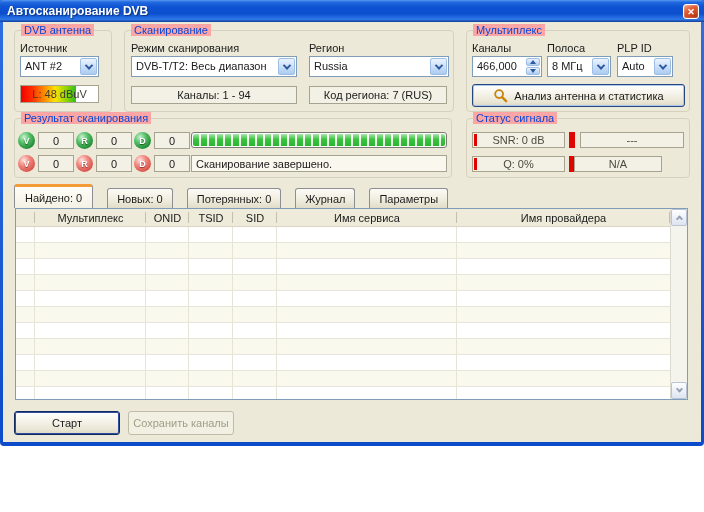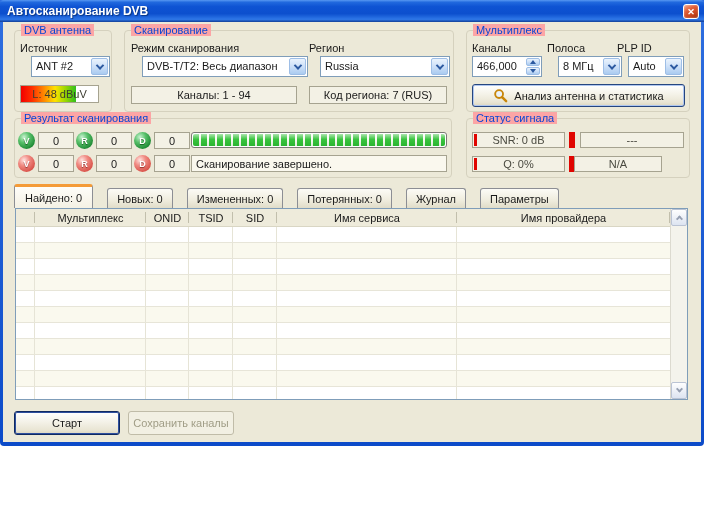--- a/index.html
+++ b/index.html
@@ -20,21 +20,21 @@
     color:#fff; font-size:9px; font-weight:bold; display:flex; align-items:center; justify-content:center;
     box-shadow:inset 0 0 2px rgba(255,255,255,.5); cursor:default; }
   .client { position:absolute; left:3px; top:22px; right:3px; bottom:4px; background:#ECE9D8; }
 
   
   .group { position:absolute; border:1px solid #D5D1BE; border-radius:4px; }
   .group-label { position:absolute; top:-7px; left:6px; padding:0 3px; background:#fca5a5; color:#0846D4; }
   .lbl { position:absolute; color:#1a1a1a; }
 
   
-  .combo { position:absolute; height:21px; border:1px solid #7F9DB9; background:#fff;margin-left:11px; }
+  .combo { position:absolute; height:21px; border:1px solid #7F9DB9; background:#fff; }
   .combo-text { position:absolute; left:4px; top:0; right:18px; line-height:19px; white-space:nowrap; overflow:hidden; }
   .combo-btn { position:absolute; right:1px; top:1px; bottom:1px; width:17px; border-radius:2px;
     background:linear-gradient(180deg,#EAF3FD 0%,#CDE0F8 50%,#AACBF0 100%);
     border:1px solid #9EBEE6; display:flex; align-items:center; justify-content:center; }
   .chev { width:6px; height:6px; border-right:2px solid #2C59A0; border-bottom:2px solid #2C59A0;
     transform:rotate(45deg) translate(-1px,-1px); }
   .spinner { position:absolute; height:21px; border:1px solid #7F9DB9; background:#fff; }
   .spin-text { position:absolute; left:4px; right:16px; line-height:19px; }
   .spin-col { position:absolute; right:1px; top:1px; bottom:1px; width:14px; display:flex; flex-direction:column; gap:1px; }
   .spin-btn { flex:1; border:1px solid #9EBEE6; border-radius:2px;
@@ -149,21 +149,21 @@
     <div class="group" style="left:121px; top:8px; width:330px; height:82px;">
       <span class="group-label">Сканирование</span>
       <span class="lbl" style="left:6px; top:11px;">Режим сканирования</span>
       <span class="lbl" style="left:184px; top:11px;">Регион</span>
       <div class="combo" style="left:6px; top:25px; width:166px;">
         <span class="combo-text">DVB-T/T2: Весь диапазон</span>
         <span class="combo-btn">
             <span class="chev"></span>
           </span>
       </div>
-      <div class="combo" style="left:184px; top:25px; width:130px;">
+      <div class="combo" style="left:184px; top:25px; width:140px;">
         <span class="combo-text">Russia</span>
         <span class="combo-btn">
             <span class="chev"></span>
           </span>
       </div>
       <div class="info-box" style="left:6px; top:55px; width:166px; height:18px;">
         <span>Каналы: 1 - 94</span>
       </div>
       <div class="info-box" style="left:184px; top:55px; width:138px; height:18px;">
         <span>Код региона: 7 (RUS)</span>
@@ -263,21 +263,20 @@
       </div>
       <span class="redbar" style="left:102px; top:37px;"></span>
       <div class="sig-box" style="left:107px; top:37px; width:88px;">
         <span>N/A</span>
       </div>
     </div>
 
     <div class="tabstrip">
       <div class="tab active">Найдено: 0</div>
       <div class="tab">Новых: 0</div>
-      <div class="tab">Измененных: 0</div>
       <div class="tab">Потерянных: 0</div>
       <div class="tab">Журнал</div>
       <div class="tab">Параметры</div>
     </div>
 
     <div class="table">
       <div class="table-main">
         <div class="thead">
           <div class="th c0"></div>
           <div class="th c1">Мультиплекс</div>

